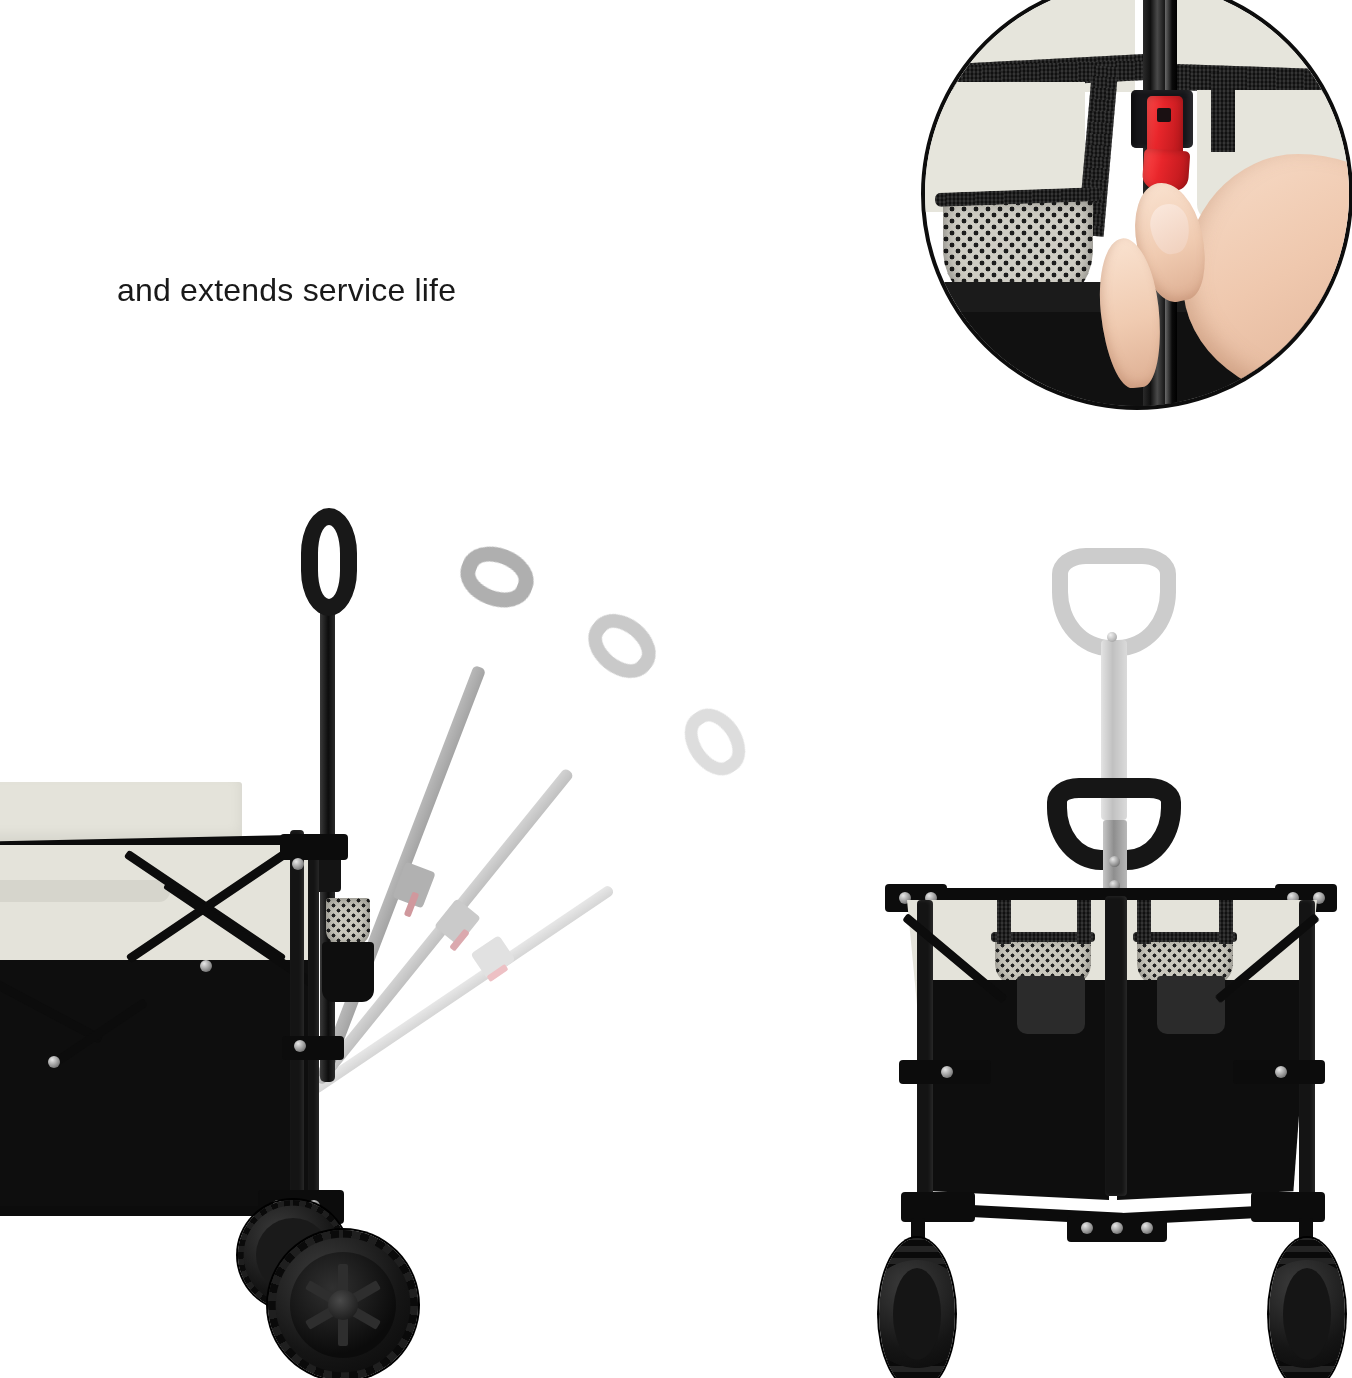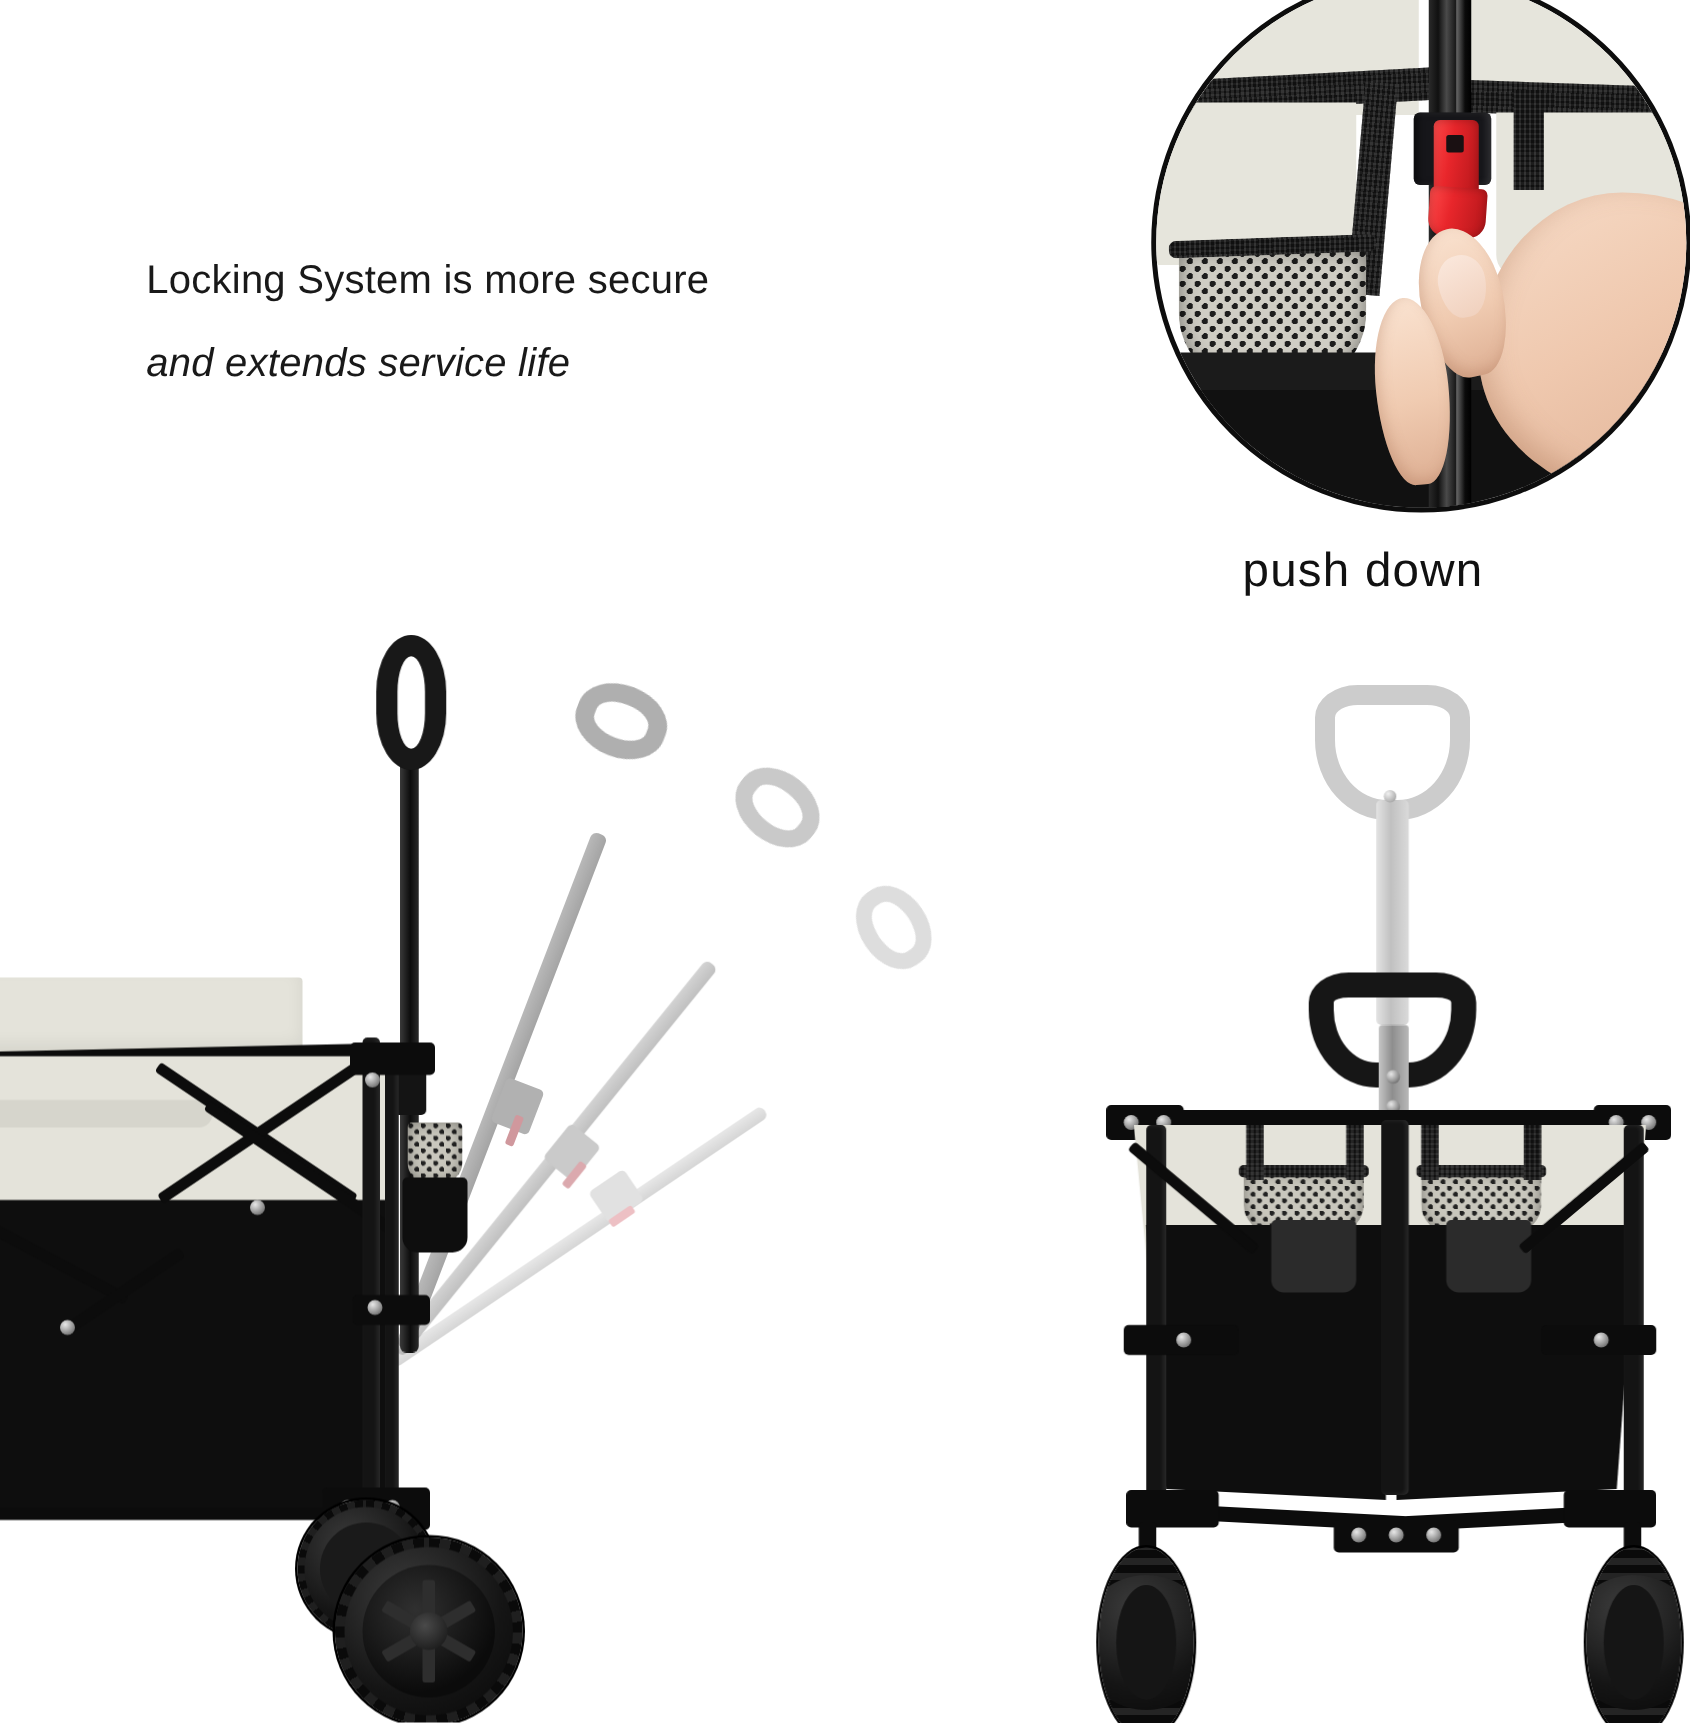--- a/index.html
+++ b/index.html
@@ -15,21 +15,21 @@
     position:absolute;left:116px;top:98px;
     font-size:40px;letter-spacing:1.2px;font-weight:400;
     color:#D4764A;white-space:nowrap;
   }
   .subline{
     position:absolute;left:117px;
     font-size:32px;font-weight:400;color:#191919;
     white-space:nowrap;letter-spacing:.2px;
   }
   .subline.l1{top:205px;}
-  .subline.l2{top:272px;font-style:italic;}
+  .subline.l2{top:272px;}
 
   .pushdown{
     position:absolute;left:994px;top:436px;
     font-size:38px;color:#111;letter-spacing:1px;white-space:nowrap;
   }
 
   
   .inset-wrap{
     position:absolute;left:921px;top:-22px;
     width:432px;height:432px;
@@ -146,23 +146,21 @@
     background-size:10px 10px;
     box-shadow:inset 0 0 12px rgba(0,0,0,.4);
   }
   .ghost-handle{opacity:.62;}
 </style>
 </head>
 <body>
 
 <div class="page">
 
-  <div class="subline l1">Locking System is more secure</div>
   <div class="subline l2">and extends service life</div>
-  <div class="pushdown">push down</div>
 
   <div class="inset-wrap">
     <div class="inset-scene">
 
       <div class="f-beige" style="left:-20px;top:10px;width:230px;height:100px;"></div>
       <div class="f-beige" style="left:250px;top:-10px;width:230px;height:115px;transform:rotate(-2deg);"></div>
 
       <div class="strap" style="left:-20px;top:78px;width:250px;height:26px;transform:rotate(-3deg);"></div>
       <div class="strap" style="left:250px;top:86px;width:230px;height:26px;transform:rotate(2deg);"></div>
 

